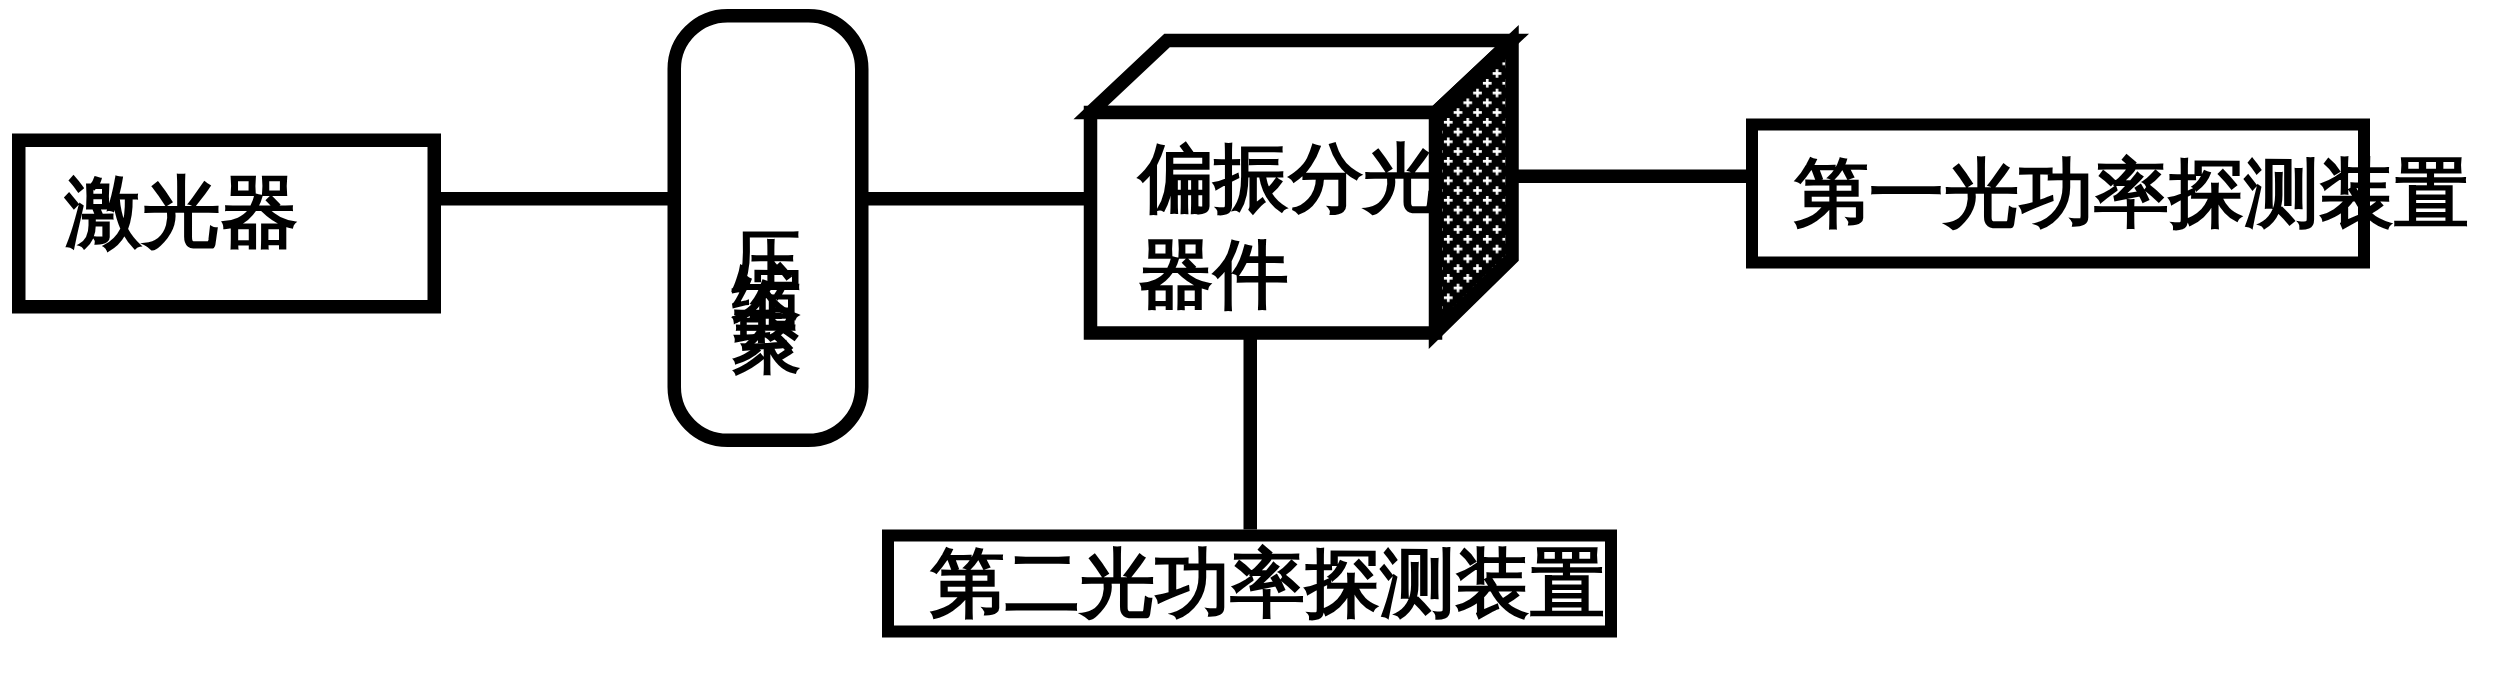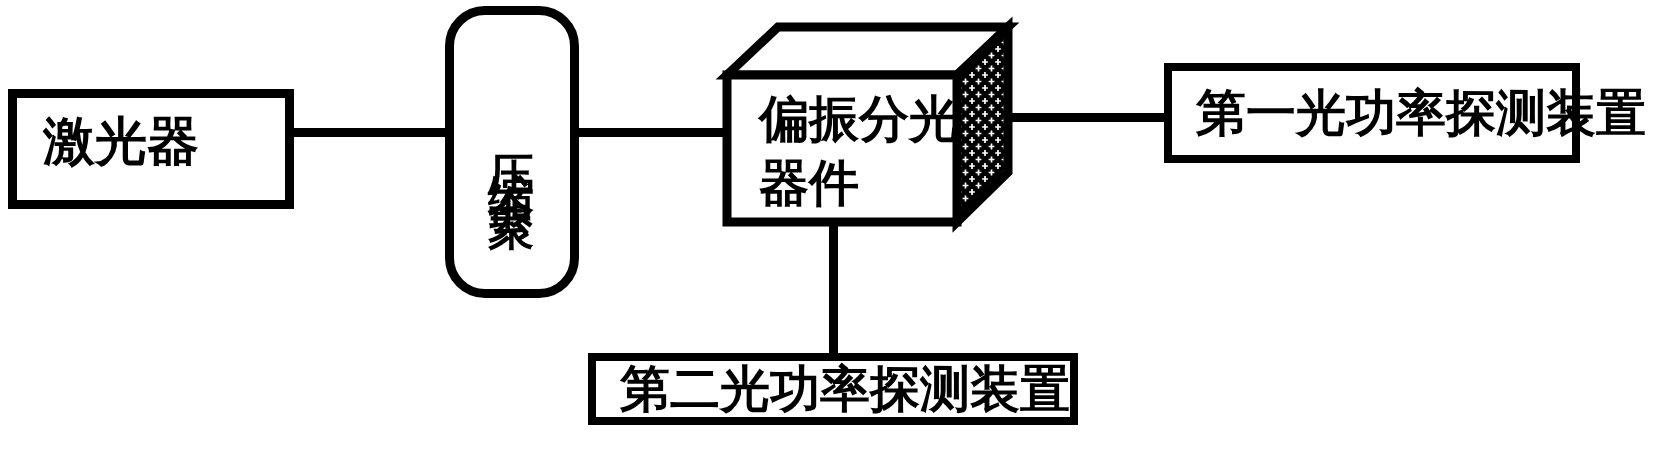--- a/index.html
+++ b/index.html
@@ -49,21 +49,21 @@
     width: 1673px; height: 461px;
     pointer-events: none;
   }
   .pbs-text {
     position: absolute; left: 727px; top: 75px; width: 231px; height: 147px;
     padding: 12px 0 0 32px;
     font-size: 50px; line-height: 64px; font-weight: bold;
   }
   .pbs-text div { white-space: nowrap; }
   
-  .detector1-box { left: 1164px; top: 63px; width: 416px; height: 100px; border-width: 8px; }
+  .detector1-box { left: 1164px; top: 79px; width: 416px; height: 100px; border-width: 8px; }
   .detector2-box { left: 588px; top: 353px; width: 490px; height: 72px; border-width: 8px; }
   .detector1-box .label, .detector2-box .label {
     display: flex; align-items: center; height: 100%;
     padding-left: 24px;
     font-size: 50px;
   }
   
   .connector { position: absolute; background: #000000; }
   .line-laser-comp { left: 290px; top: 128px; width: 160px; height: 9px; }
   .line-comp-pbs  { left: 574px; top: 128px; width: 157px; height: 9px; }

